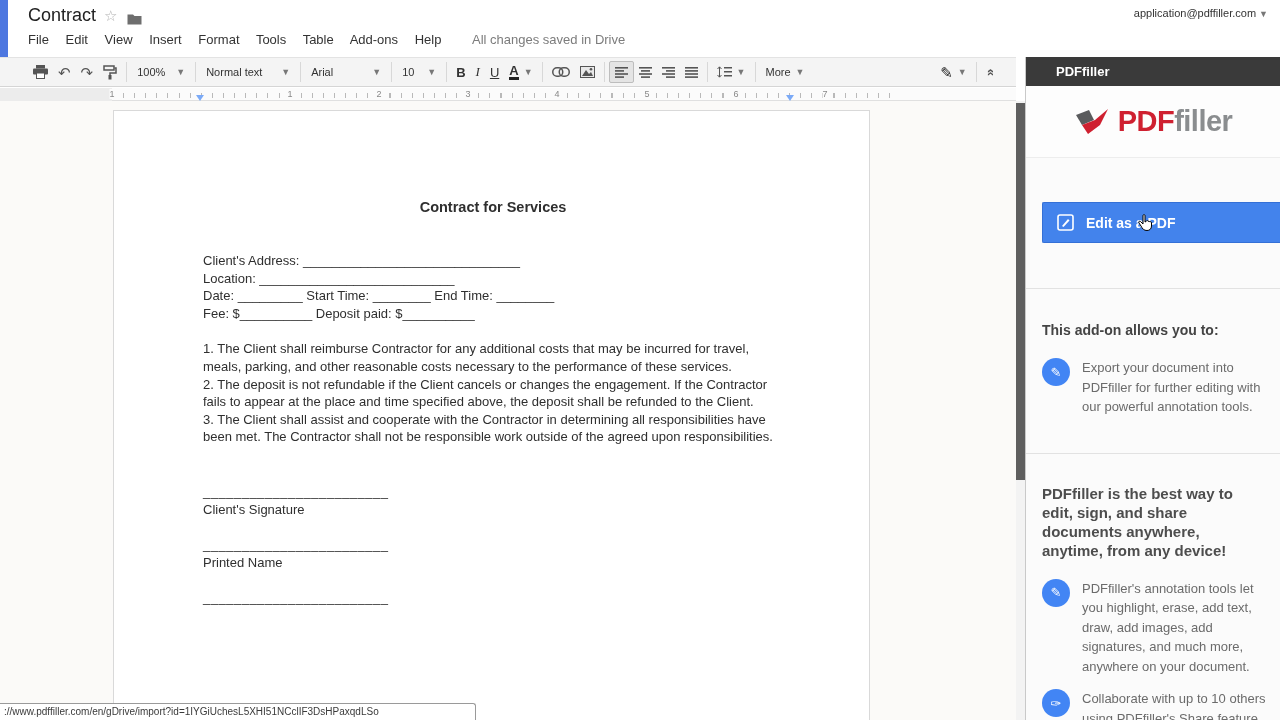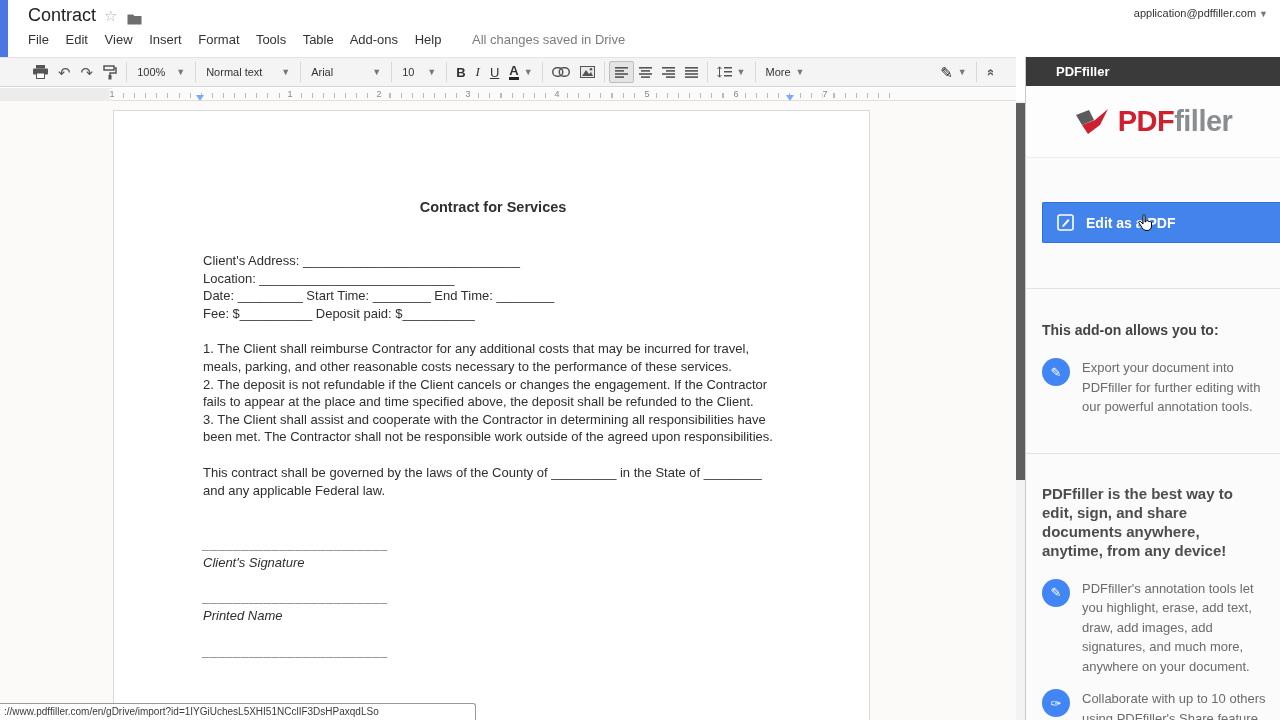--- a/index.html
+++ b/index.html
@@ -50,21 +50,21 @@
   
   .canvas { position:absolute; left:0; top:101px; width:1016px; height:619px; background:#fbfaf8; }
   .page { position:absolute; left:113px; top:9px; width:757px; height:620px;
     background:#fff; border:1px solid #d9d9d9; }
   .page-content { padding:88px 86px 0 89px; font-size:13px; color:#2f2f2f; }
   .doc-heading { text-align:center; font-weight:bold; font-size:14.5px; margin-bottom:37px; }
   .doc-fields div { line-height:17.6px; }
   .doc-clauses { margin-top:18px; }
   .doc-clauses div { line-height:17.6px; }
   .doc-governing { margin-top:18px; line-height:17.6px; }
-  .sig-area { margin-top:37px;font-style:italic; }
+  .sig-area { margin-top:37px; }
   .sig-block { margin-bottom:18px; }
   .sig-line { line-height:17.6px; letter-spacing:0.5px; }
   .sig-label { line-height:17.6px; }
   
   .vtrack { position:absolute; left:1016px; top:101px; width:9px; height:619px; background:#f3f3f3; }
   .vthumb { position:absolute; left:1016px; top:103px; width:9px; height:377px; background:#5f5f5f; cursor:pointer; }
   
   .sidebar { position:absolute; left:1025px; top:57px; width:255px; height:663px;
     background:#fbfbfb; border-left:1px solid #c9c9c9; overflow:hidden; }
   .sb-header { height:29px; background:#3a3a3a; color:#fff; font-weight:bold; font-size:13px;
@@ -283,21 +283,20 @@
           <div>Client's Address: ______________________________</div>
           <div>Location: ___________________________</div>
           <div>Date: _________ Start Time: ________ End Time: ________</div>
           <div>Fee: $__________ Deposit paid: $__________</div>
         </div>
         <div class="doc-clauses">
           <div>1. The Client shall reimburse Contractor for any additional costs that may be incurred for travel, meals, parking, and other reasonable costs necessary to the performance of these services.</div>
           <div>2. The deposit is not refundable if the Client cancels or changes the engagement. If the Contractor fails to appear at the place and time specified above, the deposit shall be refunded to the Client.</div>
           <div>3. The Client shall assist and cooperate with the Contractor in determining all responsibilities have been met. The Contractor shall not be responsible work outside of the agreed upon responsibilities.</div>
         </div>
-        <div class="doc-governing">This contract shall be governed by the laws of the County of _________ in the State of ________ and any applicable Federal law.</div>
         <div class="sig-area">
           <div class="sig-block">
             <div class="sig-line">________________________</div>
             <div class="sig-label">Client's Signature</div>
           </div>
           <div class="sig-block">
             <div class="sig-line">________________________</div>
             <div class="sig-label">Printed Name</div>
           </div>
           <div class="sig-block">

